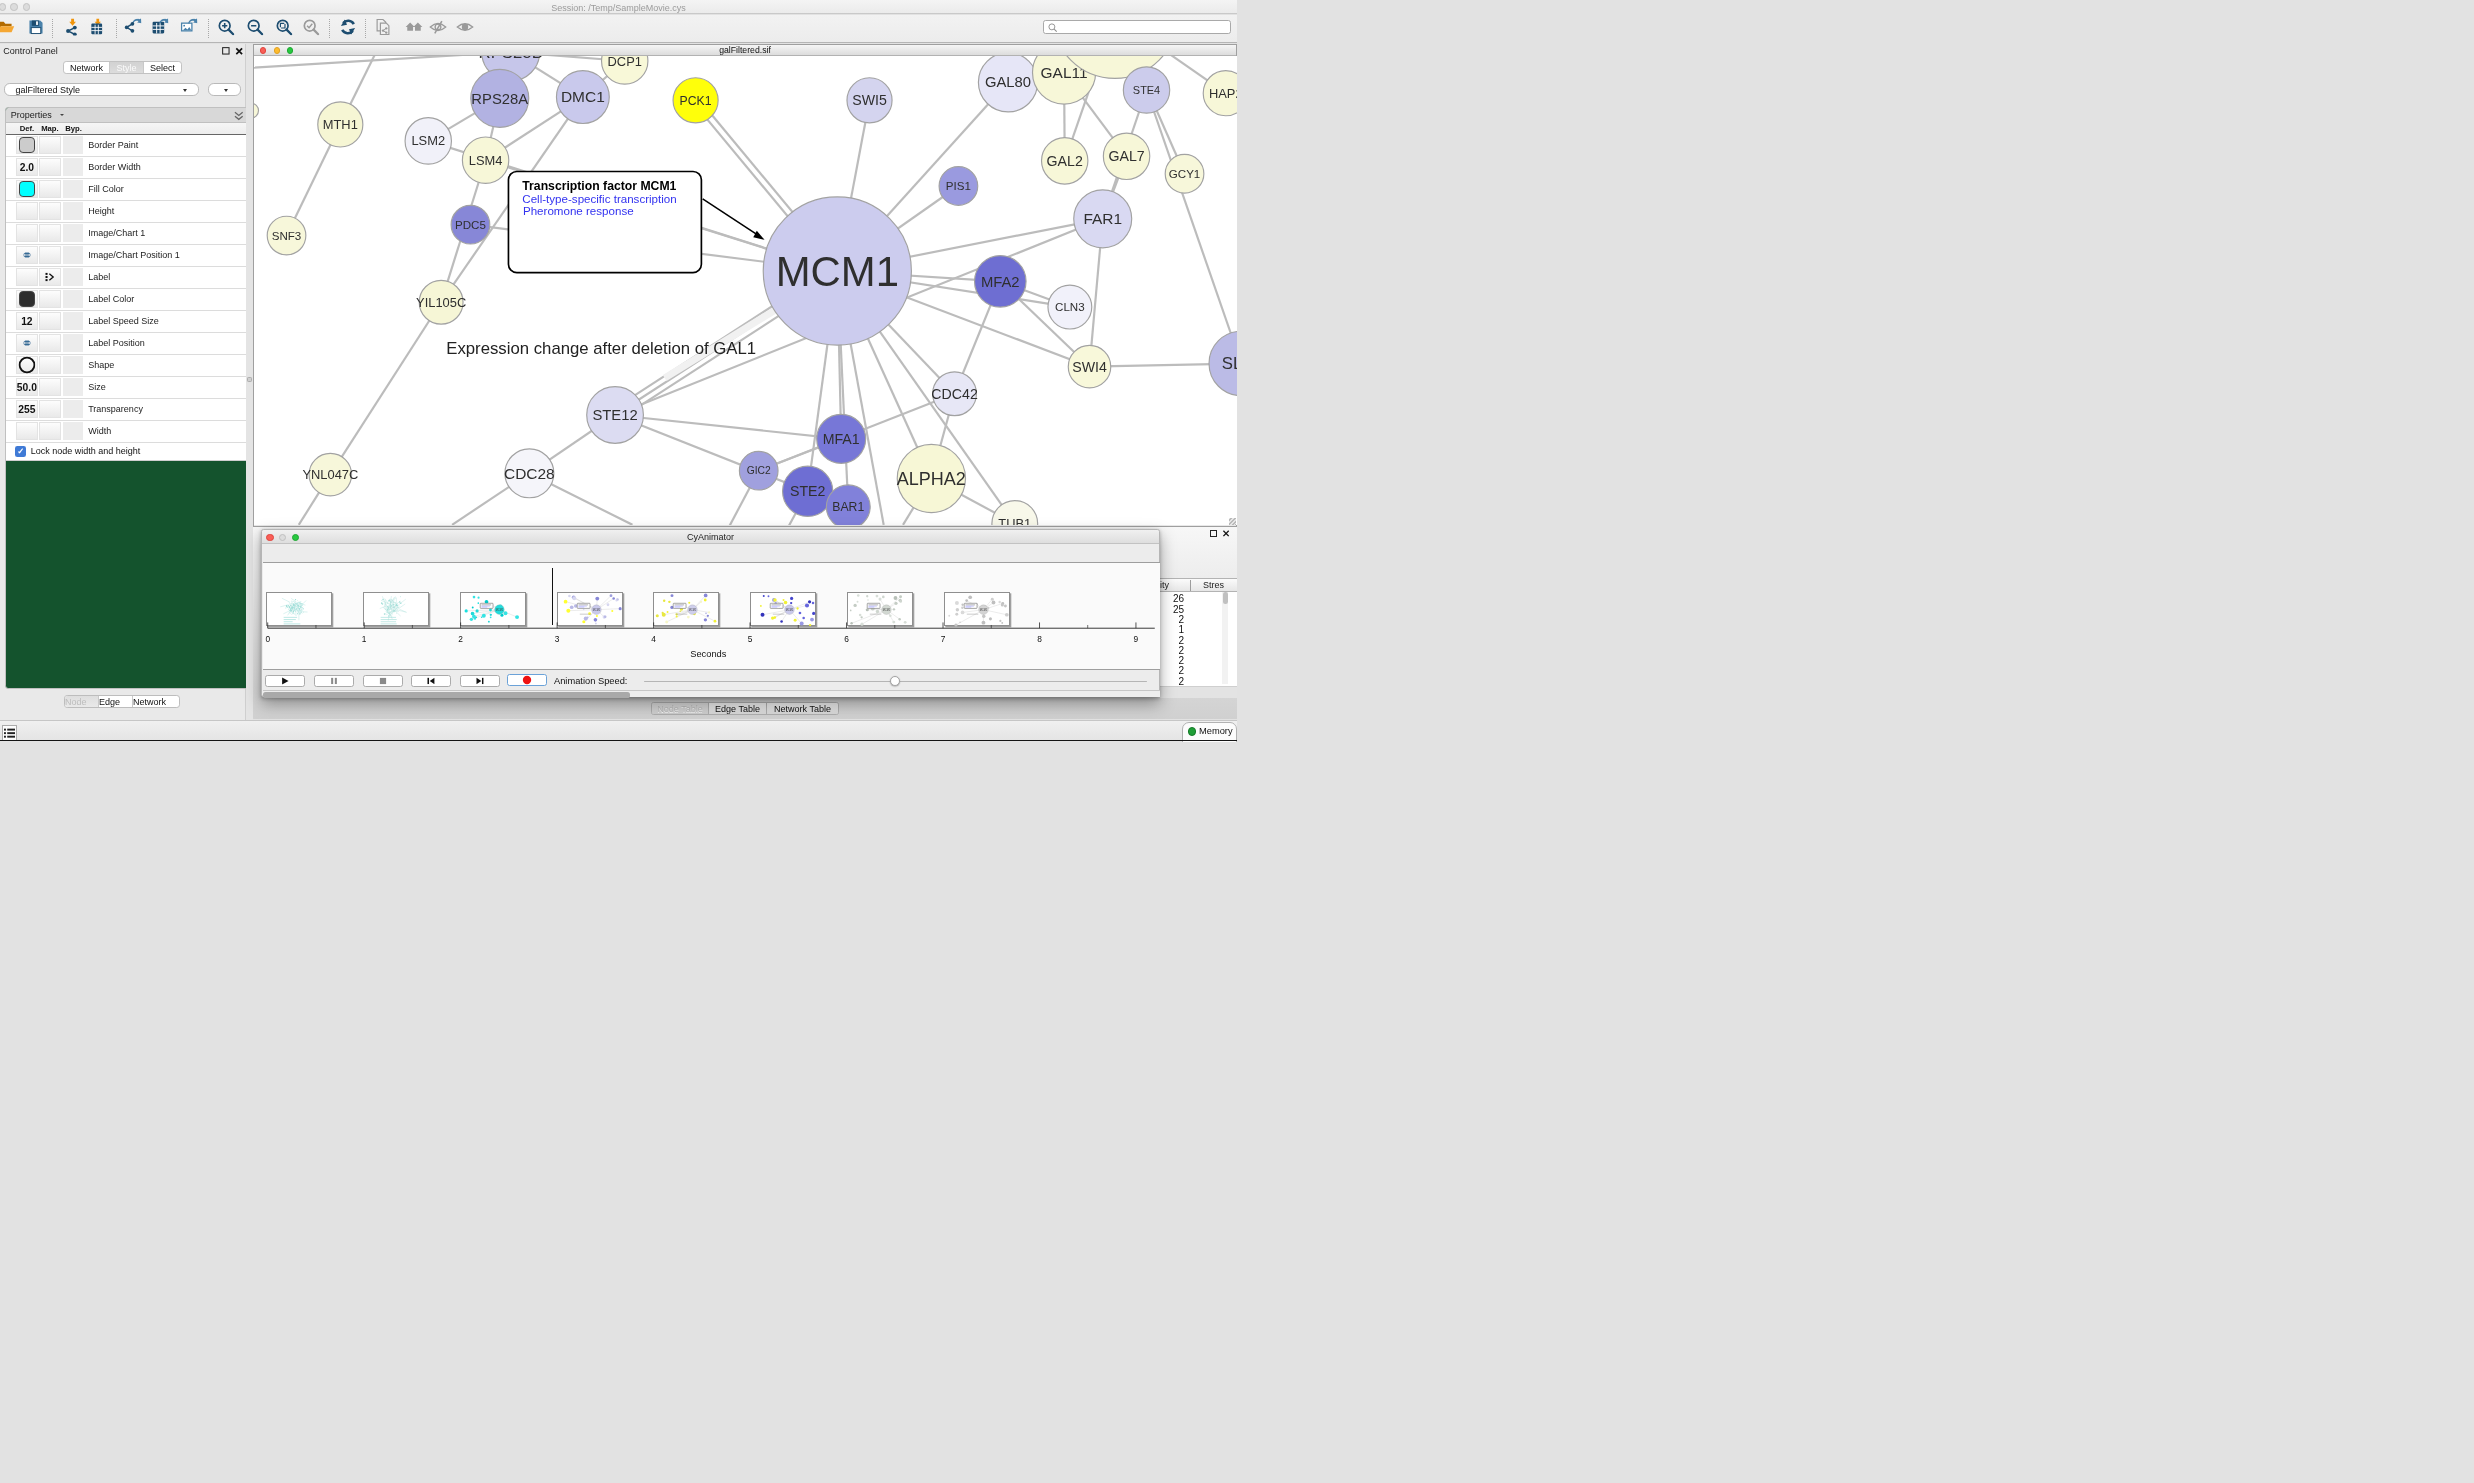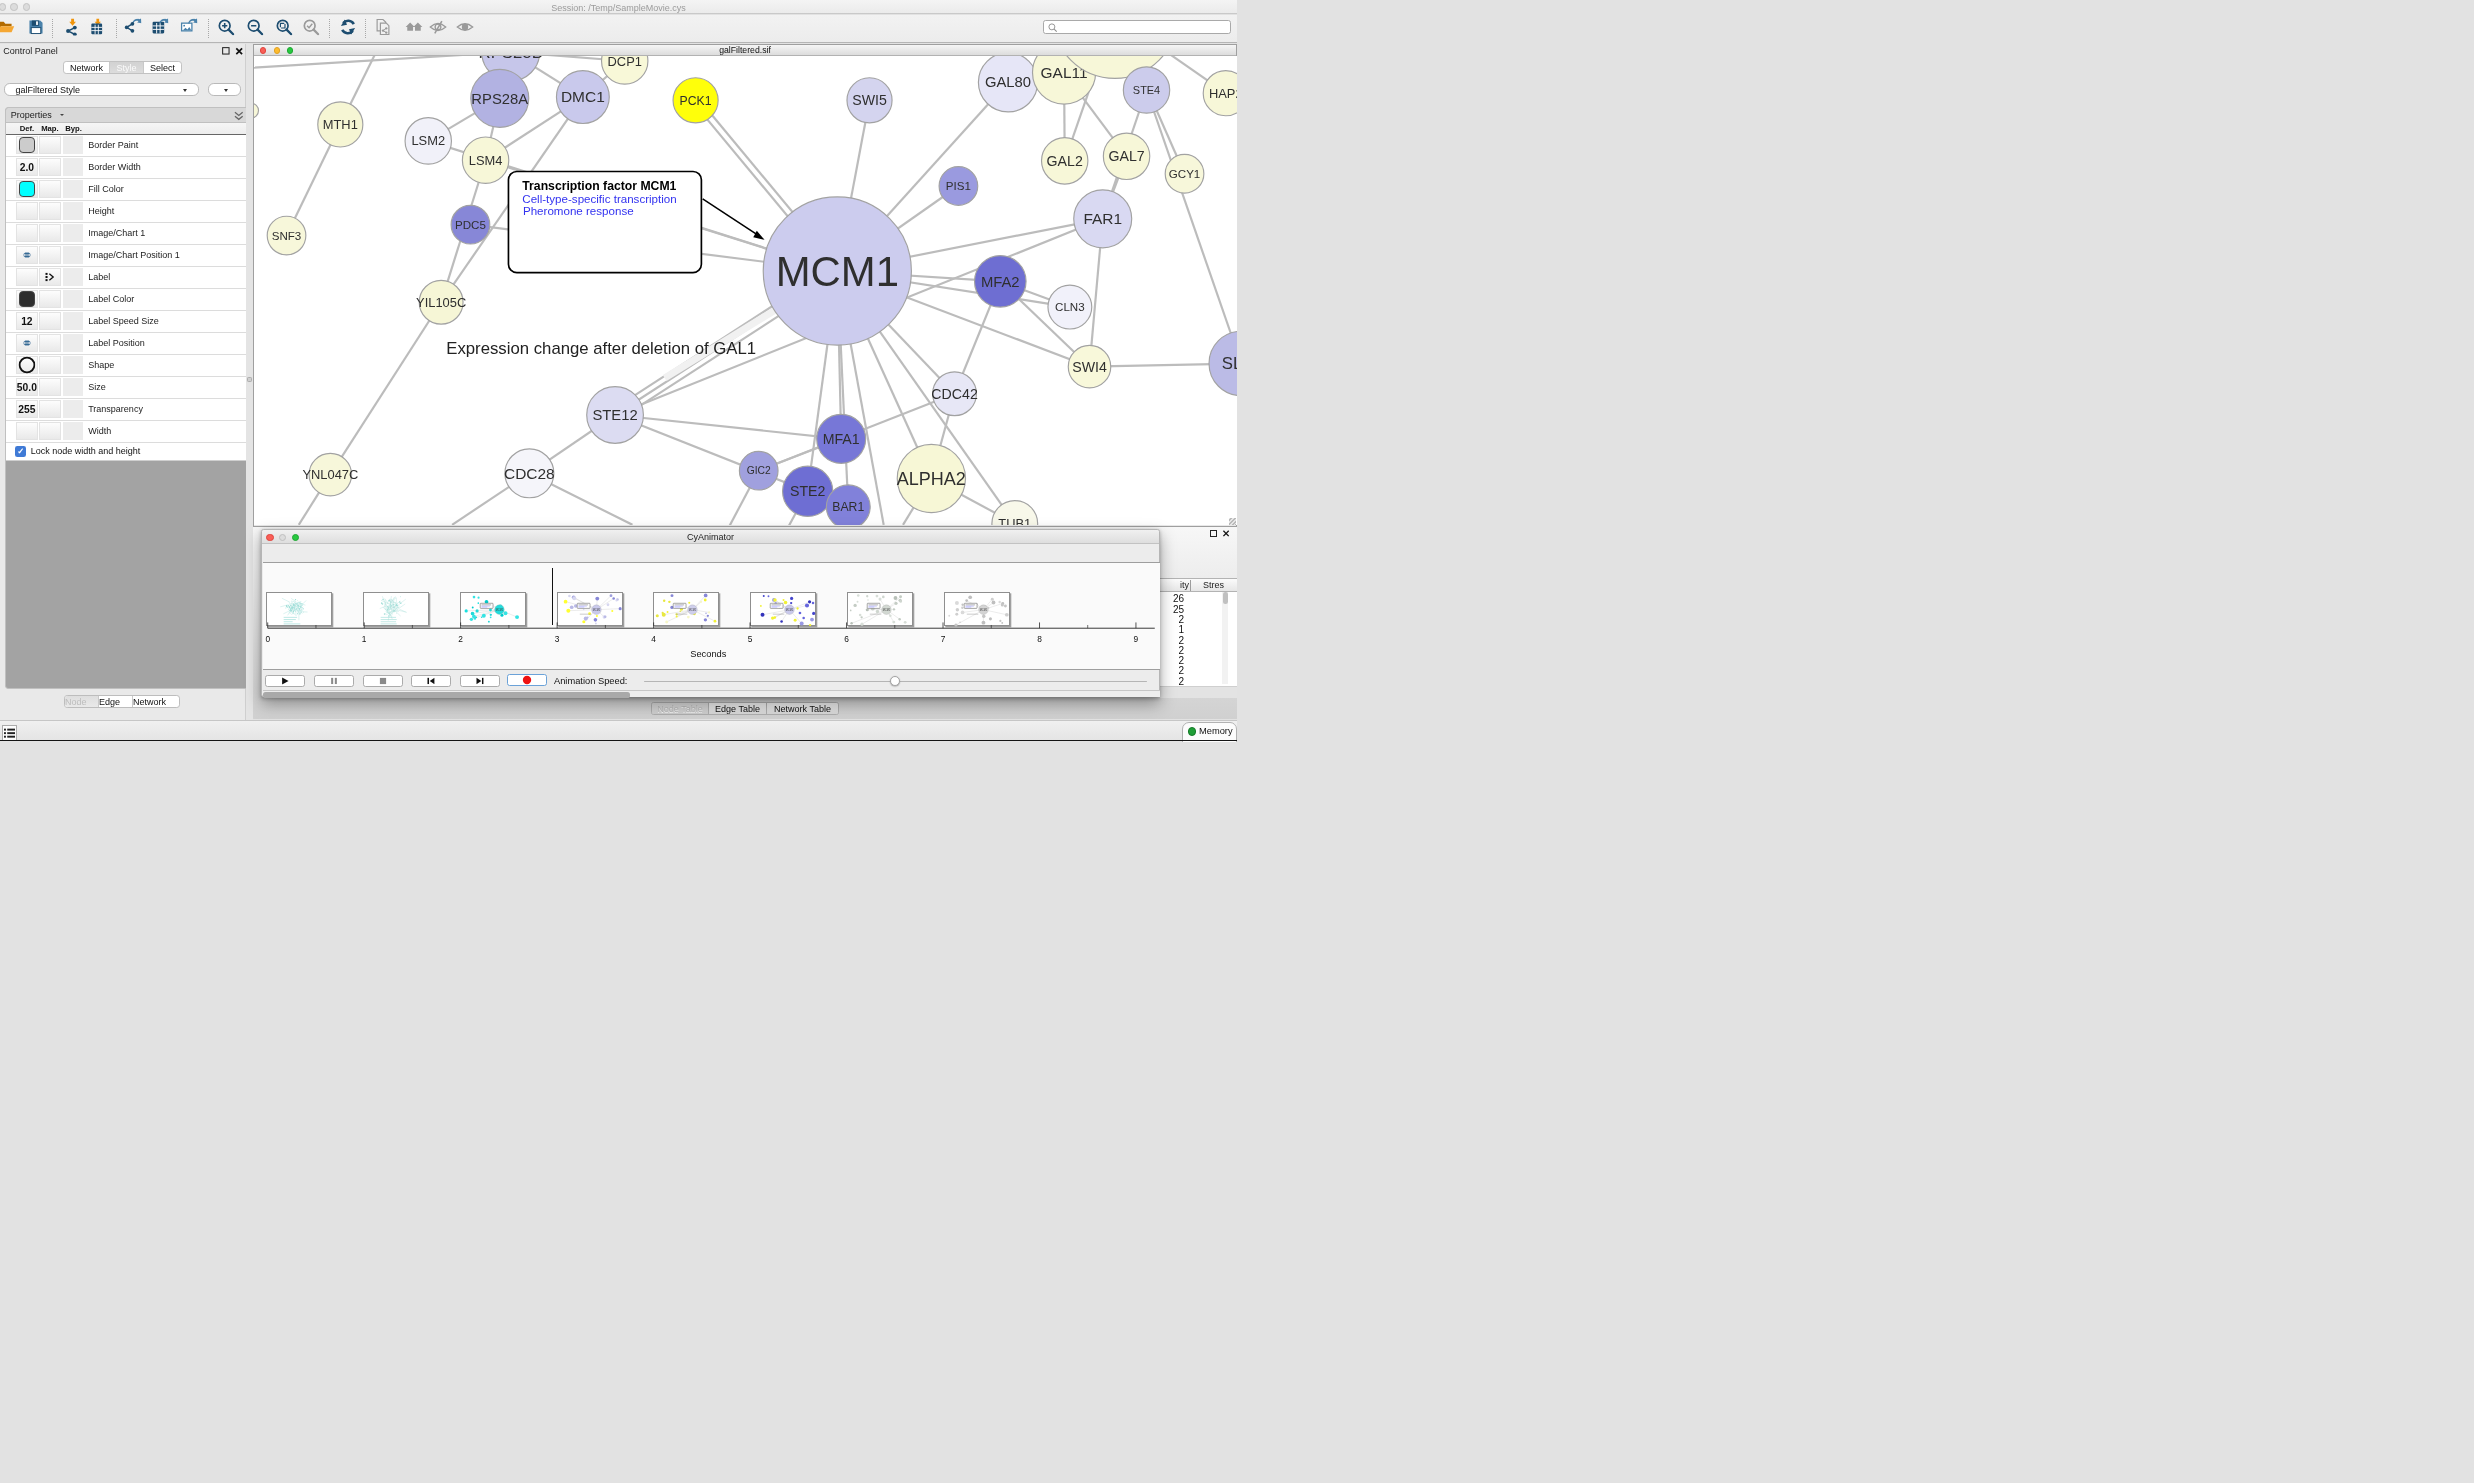--- a/index.html
+++ b/index.html
@@ -32,21 +32,21 @@
 #cptabs .sel { background:linear-gradient(#d2d2d2,#dcdcdc); color:#fafafa; }
 #styledrop { position:absolute; left:3.5px; top:39px; width:195px; height:13px; background:#fff;
   border:0.6px solid #b9b9b9; border-radius:5.8px; font-size:9px; color:#111; padding:0.6px 0 0 11px; }
 #styledrop .dar { position:absolute; right:10.3px; top:4.5px; }
 #stylebtn { position:absolute; left:208px; top:39px; width:33px; height:13px; background:#fff;
   border:0.6px solid #b9b9b9; border-radius:5.8px; }
 #stylebtn .dar { position:absolute; left:15px; top:4.5px; }
 .dar { width:0; height:0; border-left:2.9px solid transparent; border-right:2.9px solid transparent;
   border-top:3.9px solid #333; }
 #propbox { position:absolute; left:5.2px; top:63px; width:275px; height:582px;
-  border:0.6px solid #c0c0c0; border-radius:3.2px; background:#a3a3a3; overflow:hidden; }
+  border:0.6px solid #c0c0c0; border-radius:3.2px; background:#14532d; overflow:hidden; }
 #prophead { height:14.5px; background:#d8d8d8; border-bottom:0.6px solid #c0c0c0; position:relative; }
 #prophead .pt { position:absolute; left:4.5px; top:1.9px; font-size:9px; color:#1a1a1a; }
 #prophead .pd { position:absolute; left:54px; top:5.8px; border-left:2.3px solid transparent;
   border-right:2.3px solid transparent; border-top:2.9px solid #444; }
 #defmap { height:12px; background:linear-gradient(#f6f6f6,#ededed); border-bottom:1px solid #666;
   position:relative; font-size:7.7px; font-weight:bold; color:#111; }
 #defmap span { position:absolute; top:1.3px; }
 .prow { height:22px; position:relative; border-bottom:0.6px solid #dcdcdc; background:#fff; }
 .cell { position:absolute; top:1.3px; height:18.7px; background:linear-gradient(#fdfdfd,#e9e9e9);
   border:0.6px solid #e3e3e3; }
@@ -89,21 +89,21 @@
 
 
 #tablepanel { position:absolute; left:253px; top:527px; width:984px; height:192px;
   background:linear-gradient(#f7f7f7,#d0d0d0); }
 #tp_float { position:absolute; left:957px; top:3.2px; width:7px; height:7px; border:1.3px solid #222; }
 #tp_close { position:absolute; left:969px; top:0.6px; font-size:9.7px; font-weight:bold; color:#111; }
 #tbl { position:absolute; left:907px; top:51px; width:77px; height:120px; background:#fff; }
 #tblhead { position:absolute; left:0; top:0; width:77px; height:13.5px;
   background:linear-gradient(#fbfbfb,#e6e6e6); border-top:0.6px solid #b3b3b3; border-bottom:0.6px solid #b3b3b3;
   font-size:9px; color:#222; }
-#tblhead .h1 { position:absolute; left:0px; top:1.3px;padding-left:20px; }
+#tblhead .h1 { position:absolute; left:0px; top:1.3px; }
 #tblhead .h2 { position:absolute; left:43px; top:1.3px; }
 #tblhead .vline { position:absolute; left:30px; top:1.3px; height:11px; border-left:0.6px solid #9d9d9d; }
 .trow { position:absolute; width:24px; text-align:right; font-size:10px; color:#111; }
 #tblscroll { position:absolute; left:62px; top:14px; width:6.4px; height:92px; background:#f2f2f2; }
 #tblscroll .th { position:absolute; left:1px; top:0px; width:4.5px; height:11.6px; background:#c0c0c0; border-radius:2.3px; }
 #tbl .bot { position:absolute; left:0; top:108px; width:77px; height:12px; background:#e3e3e3; border-top:0.6px solid #cfcfcf; }
 #bottabs { position:absolute; left:398px; top:175px; height:12.6px; display:flex;
   border:0.6px solid #aeaeae; border-radius:2.6px; overflow:hidden; }
 #bottabs div { padding-top:0.6px; text-align:center; font-size:9px; color:#111; background:linear-gradient(#efefef,#d8d8d8);
   border-right:0.6px solid #aeaeae; }

